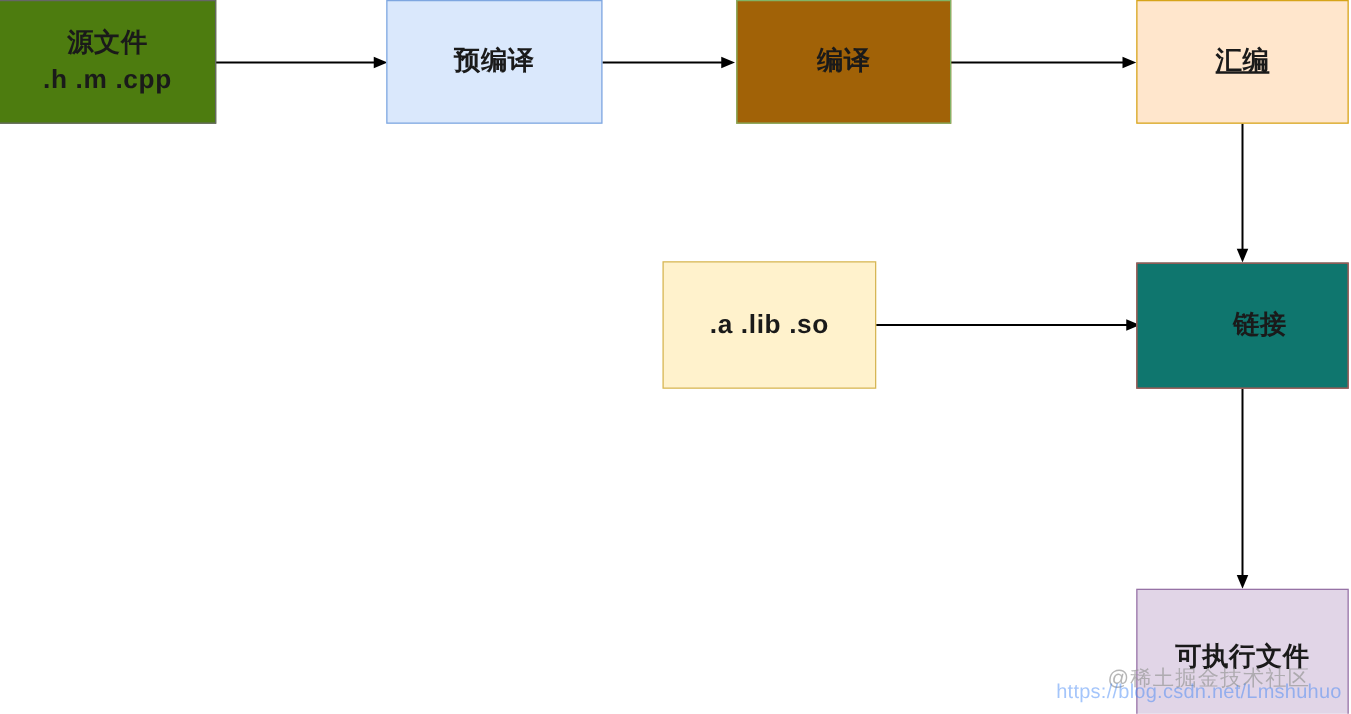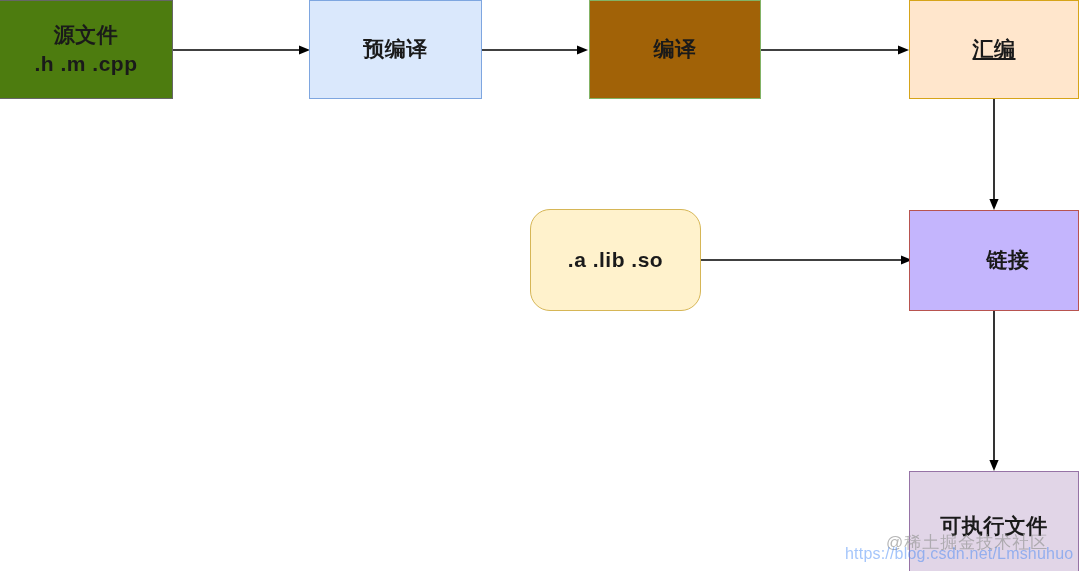--- a/index.html
+++ b/index.html
@@ -44,31 +44,31 @@
   .node .line2 {
     display: block;
     white-space: nowrap;
   }
 
   
   #node-source       { left: -1px; top: 0px;   width: 174px; height: 99px; }
   #node-precompile   { left: 309px; top: 0px;  width: 173px; height: 99px; }
   #node-compile      { left: 589px; top: 0px;  width: 172px; height: 99px; }
   #node-assemble     { left: 909px; top: 0px;  width: 170px; height: 99px; text-decoration: underline; }
-  #node-libraries    { left: 530px; top: 209px; width: 171px; height: 102px; border-radius: 20px; }
+  #node-libraries    { left: 530px; top: 209px; width: 171px; height: 102px; }
   #node-link         { left: 909px; top: 210px; width: 170px; height: 101px; }
   #node-executable   { left: 909px; top: 471px; width: 170px; height: 110px; }
 
   
   .fill-gray    { background: #4d7c0f; border-color: #666666; }
   .fill-blue    { background: #dae8fc; border-color: #7ea6e0; align-items: center; }
   .fill-green   { background: #a16207; border-color: #82b366; }
   .fill-orange  { background: #ffe6cc; border-color: #d6a419; }
   .fill-yellow  { background: #fff2cc; border-color: #d6b656; }
-  .fill-pink    { background: #c4b5fd; border-color: #b85450; padding-left: 28px; }
+  .fill-pink    { background: #0f766e; border-color: #b85450; padding-left: 28px; }
   .fill-purple  { background: #e1d5e7; border-color: #9673a6; }
 
   
   .edge {
     position: absolute;
     pointer-events: none;
   }
   .edge svg { display: block; overflow: visible; }
 
   

